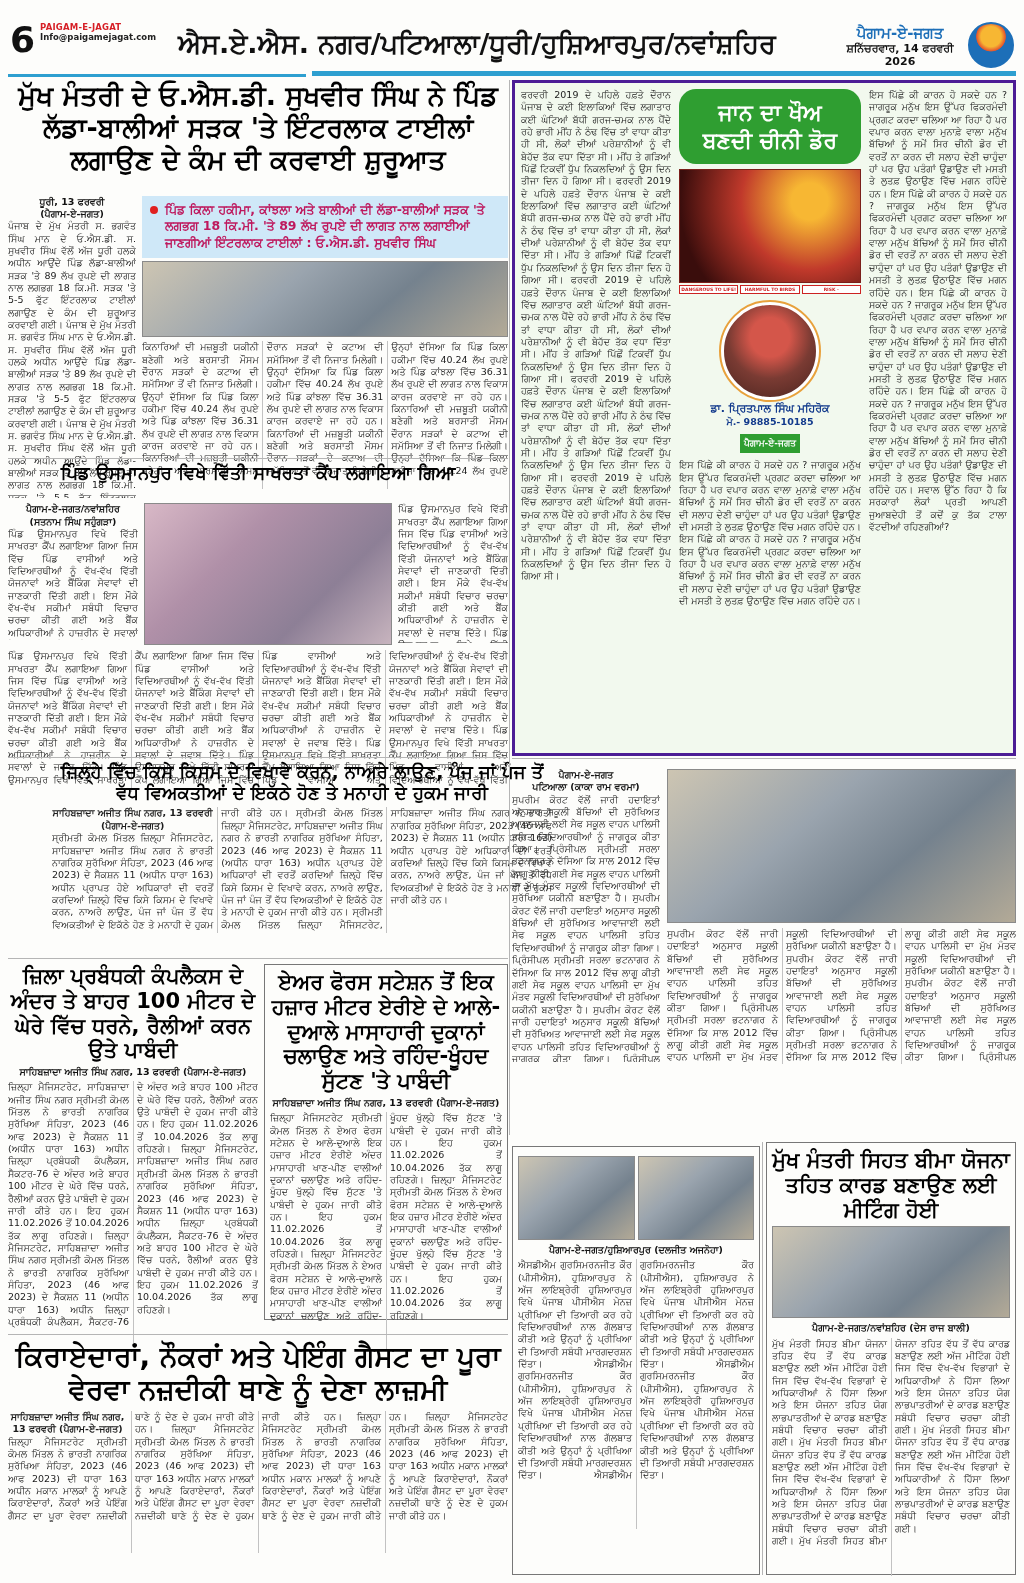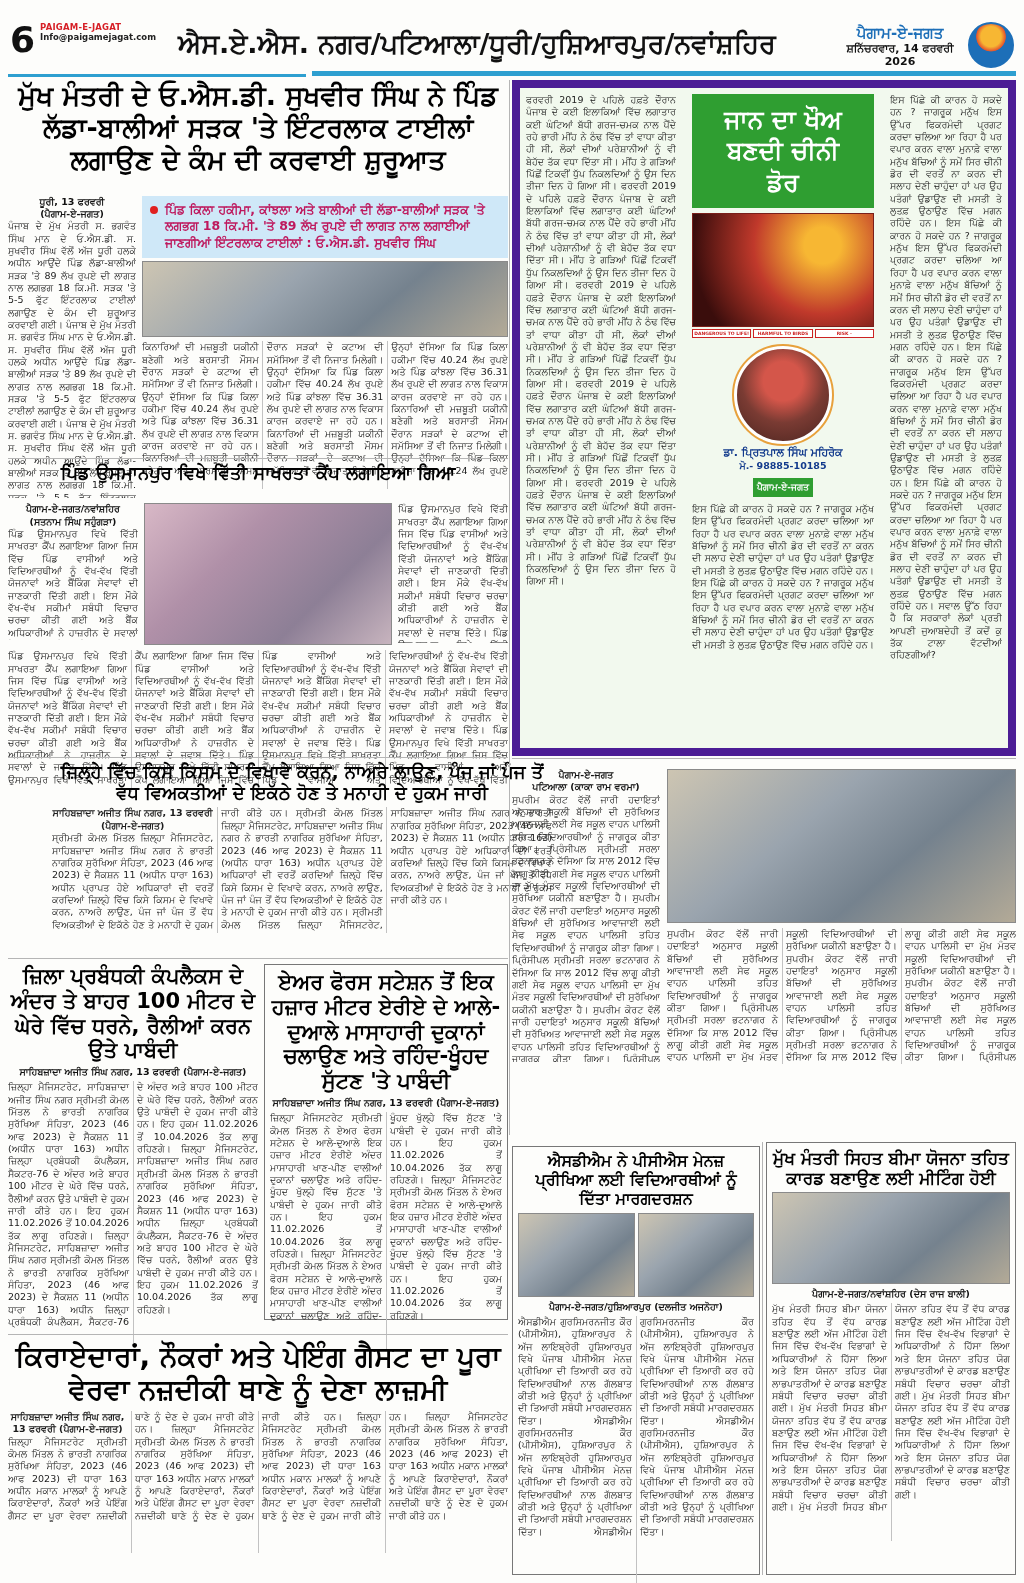--- a/index.html
+++ b/index.html
@@ -30,25 +30,25 @@
   .cols4{column-count:4;column-gap:8px;column-rule:1px solid #c2c2c2;}
   .photo{background:linear-gradient(140deg,#cdc5b2 0%,#9aa4ae 38%,#75828e 65%,#b3aa97 100%);
          border:1px solid #8a8a8a;}
   .vr{background:#b5b5b5;width:1px;}
   .hr{background:#b5b5b5;height:1px;}
   
   .hibox{background:#cfe8f8;padding:6px 8px;display:flex;gap:7px;align-items:flex-start;}
   .hibox .dot{width:8px;height:8px;border-radius:50%;background:#e02020;margin-top:4px;flex:none;}
   .hibox .txt{font-size:12.5px;font-weight:bold;line-height:1.35;color:#be185d;text-align:left;}
   
-  .greenbox{background:#f2f9ee;border:8px solid #4c1d95;padding:6px;box-sizing:border-box;
-            display:flex;gap:16px;}
+  .greenbox{background:#f2f9ee;border:3px solid #4c1d95;padding:6px;box-sizing:border-box;
+            display:flex;gap:8px;}
   .gcol{overflow:hidden;}
-  .gtitle{background:#2f9e31;color:#fff;font-size:25px;font-weight:bold;text-align:center;
-          line-height:1.25;padding:10px 18px;}
+  .gtitle{background:#2f9e31;color:#fff;font-size:22px;font-weight:bold;text-align:center;
+          line-height:1.25;padding:10px 18px;border-radius:17px;}
   .poster{height:112px;border:1px solid #7a1f1a;
           background:radial-gradient(circle at 72% 28%,#f7b733 0 12%,#c0392b 45%,#3a0d0c 85%);}
   .warnstrip{display:flex;gap:2px;margin-top:2px;}
   .warnstrip div{flex:1;background:#fff;border:1px solid #cc2222;color:#cc2222;
                  font-size:4.5px;font-weight:bold;text-align:center;line-height:1.6;overflow:hidden;white-space:nowrap;}
   .docphoto{width:92px;height:92px;border-radius:50%;margin:8px auto 2px auto;
             background:radial-gradient(circle at 50% 35%,#d4564a 0 26%,#7a3b33 55%,#4a241f 100%);
             border:3px solid #fff;outline:2px solid #e8a13c;}
   .doccap{color:#123a8c;font-weight:bold;font-size:11px;text-align:center;line-height:1.25;}
   .docphone{color:#123a8c;font-weight:bold;font-size:9.5px;text-align:center;}
@@ -173,31 +173,30 @@
   <div class="abs hr" style="left:8px;top:1334px;width:500px;"></div>
   <div class="abs" style="left:8px;top:1340px;width:500px;">
     <div class="hl" style="font-size:28px;">ਕਿਰਾਏਦਾਰਾਂ, ਨੌਕਰਾਂ ਅਤੇ ਪੇਇੰਗ ਗੈਸਟ ਦਾ ਪੂਰਾ ਵੇਰਵਾ ਨਜ਼ਦੀਕੀ ਥਾਣੇ ਨੂੰ ਦੇਣਾ ਲਾਜ਼ਮੀ</div>
     <div class="body cols4" style="height:142px;margin-top:5px;">
       <div class="dl">ਸਾਹਿਬਜ਼ਾਦਾ ਅਜੀਤ ਸਿੰਘ ਨਗਰ, 13 ਫਰਵਰੀ (ਪੈਗਾਮ-ਏ-ਜਗਤ)</div>
       <span>ਜ਼ਿਲ੍ਹਾ ਮੈਜਿਸਟਰੇਟ ਸ੍ਰੀਮਤੀ ਕੋਮਲ ਮਿੱਤਲ ਨੇ ਭਾਰਤੀ ਨਾਗਰਿਕ ਸੁਰੱਖਿਆ ਸੰਹਿਤਾ, 2023 (46 ਆਫ 2023) ਦੀ ਧਾਰਾ 163 ਅਧੀਨ ਮਕਾਨ ਮਾਲਕਾਂ ਨੂੰ ਆਪਣੇ ਕਿਰਾਏਦਾਰਾਂ, ਨੌਕਰਾਂ ਅਤੇ ਪੇਇੰਗ ਗੈਸਟ ਦਾ ਪੂਰਾ ਵੇਰਵਾ ਨਜ਼ਦੀਕੀ ਥਾਣੇ ਨੂੰ ਦੇਣ ਦੇ ਹੁਕਮ ਜਾਰੀ ਕੀਤੇ ਹਨ। ਜ਼ਿਲ੍ਹਾ ਮੈਜਿਸਟਰੇਟ ਸ੍ਰੀਮਤੀ ਕੋਮਲ ਮਿੱਤਲ ਨੇ ਭਾਰਤੀ ਨਾਗਰਿਕ ਸੁਰੱਖਿਆ ਸੰਹਿਤਾ, 2023 (46 ਆਫ 2023) ਦੀ ਧਾਰਾ 163 ਅਧੀਨ ਮਕਾਨ ਮਾਲਕਾਂ ਨੂੰ ਆਪਣੇ ਕਿਰਾਏਦਾਰਾਂ, ਨੌਕਰਾਂ ਅਤੇ ਪੇਇੰਗ ਗੈਸਟ ਦਾ ਪੂਰਾ ਵੇਰਵਾ ਨਜ਼ਦੀਕੀ ਥਾਣੇ ਨੂੰ ਦੇਣ ਦੇ ਹੁਕਮ ਜਾਰੀ ਕੀਤੇ ਹਨ। ਜ਼ਿਲ੍ਹਾ ਮੈਜਿਸਟਰੇਟ ਸ੍ਰੀਮਤੀ ਕੋਮਲ ਮਿੱਤਲ ਨੇ ਭਾਰਤੀ ਨਾਗਰਿਕ ਸੁਰੱਖਿਆ ਸੰਹਿਤਾ, 2023 (46 ਆਫ 2023) ਦੀ ਧਾਰਾ 163 ਅਧੀਨ ਮਕਾਨ ਮਾਲਕਾਂ ਨੂੰ ਆਪਣੇ ਕਿਰਾਏਦਾਰਾਂ, ਨੌਕਰਾਂ ਅਤੇ ਪੇਇੰਗ ਗੈਸਟ ਦਾ ਪੂਰਾ ਵੇਰਵਾ ਨਜ਼ਦੀਕੀ ਥਾਣੇ ਨੂੰ ਦੇਣ ਦੇ ਹੁਕਮ ਜਾਰੀ ਕੀਤੇ ਹਨ। ਜ਼ਿਲ੍ਹਾ ਮੈਜਿਸਟਰੇਟ ਸ੍ਰੀਮਤੀ ਕੋਮਲ ਮਿੱਤਲ ਨੇ ਭਾਰਤੀ ਨਾਗਰਿਕ ਸੁਰੱਖਿਆ ਸੰਹਿਤਾ, 2023 (46 ਆਫ 2023) ਦੀ ਧਾਰਾ 163 ਅਧੀਨ ਮਕਾਨ ਮਾਲਕਾਂ ਨੂੰ ਆਪਣੇ ਕਿਰਾਏਦਾਰਾਂ, ਨੌਕਰਾਂ ਅਤੇ ਪੇਇੰਗ ਗੈਸਟ ਦਾ ਪੂਰਾ ਵੇਰਵਾ ਨਜ਼ਦੀਕੀ ਥਾਣੇ ਨੂੰ ਦੇਣ ਦੇ ਹੁਕਮ ਜਾਰੀ ਕੀਤੇ ਹਨ।</span>
     </div>
   </div>
 
   <div class="abs boxed" style="left:512px;top:1146px;width:248px;height:429px;">
-    <div class="hl hl-sm">ਐਸਡੀਐਮ ਨੇ ਪੀਸੀਐਸ ਮੇਨਜ਼ ਪ੍ਰੀਖਿਆ ਲਈ ਵਿਦਿਆਰਥੀਆਂ ਨੂੰ ਦਿੱਤਾ ਮਾਰਗਦਰਸ਼ਨ</div>
     <div style="display:flex;gap:3px;margin-top:4px;">
       <div class="photo" style="width:50%;height:82px;"></div>
       <div class="photo" style="width:50%;height:82px;"></div>
     </div>
     <div class="dl" style="margin-top:4px;">ਪੈਗਾਮ-ਏ-ਜਗਤ/ਹੁਸ਼ਿਆਰਪੁਰ (ਦਲਜੀਤ ਅਜਨੋਹਾ)</div>
     <div class="body cols2" style="height:270px;margin-top:3px;">ਐਸਡੀਐਮ ਗੁਰਸਿਮਰਨਜੀਤ ਕੌਰ (ਪੀਸੀਐਸ), ਹੁਸ਼ਿਆਰਪੁਰ ਨੇ ਅੱਜ ਲਾਇਬ੍ਰੇਰੀ ਹੁਸ਼ਿਆਰਪੁਰ ਵਿਖੇ ਪੰਜਾਬ ਪੀਸੀਐਸ ਮੇਨਜ਼ ਪ੍ਰੀਖਿਆ ਦੀ ਤਿਆਰੀ ਕਰ ਰਹੇ ਵਿਦਿਆਰਥੀਆਂ ਨਾਲ ਗੱਲਬਾਤ ਕੀਤੀ ਅਤੇ ਉਨ੍ਹਾਂ ਨੂੰ ਪ੍ਰੀਖਿਆ ਦੀ ਤਿਆਰੀ ਸਬੰਧੀ ਮਾਰਗਦਰਸ਼ਨ ਦਿੱਤਾ। ਐਸਡੀਐਮ ਗੁਰਸਿਮਰਨਜੀਤ ਕੌਰ (ਪੀਸੀਐਸ), ਹੁਸ਼ਿਆਰਪੁਰ ਨੇ ਅੱਜ ਲਾਇਬ੍ਰੇਰੀ ਹੁਸ਼ਿਆਰਪੁਰ ਵਿਖੇ ਪੰਜਾਬ ਪੀਸੀਐਸ ਮੇਨਜ਼ ਪ੍ਰੀਖਿਆ ਦੀ ਤਿਆਰੀ ਕਰ ਰਹੇ ਵਿਦਿਆਰਥੀਆਂ ਨਾਲ ਗੱਲਬਾਤ ਕੀਤੀ ਅਤੇ ਉਨ੍ਹਾਂ ਨੂੰ ਪ੍ਰੀਖਿਆ ਦੀ ਤਿਆਰੀ ਸਬੰਧੀ ਮਾਰਗਦਰਸ਼ਨ ਦਿੱਤਾ। ਐਸਡੀਐਮ ਗੁਰਸਿਮਰਨਜੀਤ ਕੌਰ (ਪੀਸੀਐਸ), ਹੁਸ਼ਿਆਰਪੁਰ ਨੇ ਅੱਜ ਲਾਇਬ੍ਰੇਰੀ ਹੁਸ਼ਿਆਰਪੁਰ ਵਿਖੇ ਪੰਜਾਬ ਪੀਸੀਐਸ ਮੇਨਜ਼ ਪ੍ਰੀਖਿਆ ਦੀ ਤਿਆਰੀ ਕਰ ਰਹੇ ਵਿਦਿਆਰਥੀਆਂ ਨਾਲ ਗੱਲਬਾਤ ਕੀਤੀ ਅਤੇ ਉਨ੍ਹਾਂ ਨੂੰ ਪ੍ਰੀਖਿਆ ਦੀ ਤਿਆਰੀ ਸਬੰਧੀ ਮਾਰਗਦਰਸ਼ਨ ਦਿੱਤਾ। ਐਸਡੀਐਮ ਗੁਰਸਿਮਰਨਜੀਤ ਕੌਰ (ਪੀਸੀਐਸ), ਹੁਸ਼ਿਆਰਪੁਰ ਨੇ ਅੱਜ ਲਾਇਬ੍ਰੇਰੀ ਹੁਸ਼ਿਆਰਪੁਰ ਵਿਖੇ ਪੰਜਾਬ ਪੀਸੀਐਸ ਮੇਨਜ਼ ਪ੍ਰੀਖਿਆ ਦੀ ਤਿਆਰੀ ਕਰ ਰਹੇ ਵਿਦਿਆਰਥੀਆਂ ਨਾਲ ਗੱਲਬਾਤ ਕੀਤੀ ਅਤੇ ਉਨ੍ਹਾਂ ਨੂੰ ਪ੍ਰੀਖਿਆ ਦੀ ਤਿਆਰੀ ਸਬੰਧੀ ਮਾਰਗਦਰਸ਼ਨ ਦਿੱਤਾ।</div>
   </div>
 
   <div class="abs boxed" style="left:766px;top:1142px;width:250px;height:433px;">
-    <div class="hl" style="font-size:17px;">ਮੁੱਖ ਮੰਤਰੀ ਸਿਹਤ ਬੀਮਾ ਯੋਜਨਾ ਤਹਿਤ ਕਾਰਡ ਬਣਾਉਣ ਲਈ ਮੀਟਿੰਗ ਹੋਈ</div>
+    <div class="hl" style="font-size:21px;">ਮੁੱਖ ਮੰਤਰੀ ਸਿਹਤ ਬੀਮਾ ਯੋਜਨਾ ਤਹਿਤ ਕਾਰਡ ਬਣਾਉਣ ਲਈ ਮੀਟਿੰਗ ਹੋਈ</div>
     <div class="photo" style="height:90px;margin-top:4px;"></div>
     <div class="dl" style="margin-top:4px;">ਪੈਗਾਮ-ਏ-ਜਗਤ/ਨਵਾਂਸ਼ਹਿਰ (ਦੇਸ ਰਾਜ ਬਾਲੀ)</div>
     <div class="body cols2" style="height:238px;margin-top:3px;">ਮੁੱਖ ਮੰਤਰੀ ਸਿਹਤ ਬੀਮਾ ਯੋਜਨਾ ਤਹਿਤ ਵੱਧ ਤੋਂ ਵੱਧ ਕਾਰਡ ਬਣਾਉਣ ਲਈ ਅੱਜ ਮੀਟਿੰਗ ਹੋਈ ਜਿਸ ਵਿੱਚ ਵੱਖ-ਵੱਖ ਵਿਭਾਗਾਂ ਦੇ ਅਧਿਕਾਰੀਆਂ ਨੇ ਹਿੱਸਾ ਲਿਆ ਅਤੇ ਇਸ ਯੋਜਨਾ ਤਹਿਤ ਯੋਗ ਲਾਭਪਾਤਰੀਆਂ ਦੇ ਕਾਰਡ ਬਣਾਉਣ ਸਬੰਧੀ ਵਿਚਾਰ ਚਰਚਾ ਕੀਤੀ ਗਈ। ਮੁੱਖ ਮੰਤਰੀ ਸਿਹਤ ਬੀਮਾ ਯੋਜਨਾ ਤਹਿਤ ਵੱਧ ਤੋਂ ਵੱਧ ਕਾਰਡ ਬਣਾਉਣ ਲਈ ਅੱਜ ਮੀਟਿੰਗ ਹੋਈ ਜਿਸ ਵਿੱਚ ਵੱਖ-ਵੱਖ ਵਿਭਾਗਾਂ ਦੇ ਅਧਿਕਾਰੀਆਂ ਨੇ ਹਿੱਸਾ ਲਿਆ ਅਤੇ ਇਸ ਯੋਜਨਾ ਤਹਿਤ ਯੋਗ ਲਾਭਪਾਤਰੀਆਂ ਦੇ ਕਾਰਡ ਬਣਾਉਣ ਸਬੰਧੀ ਵਿਚਾਰ ਚਰਚਾ ਕੀਤੀ ਗਈ। ਮੁੱਖ ਮੰਤਰੀ ਸਿਹਤ ਬੀਮਾ ਯੋਜਨਾ ਤਹਿਤ ਵੱਧ ਤੋਂ ਵੱਧ ਕਾਰਡ ਬਣਾਉਣ ਲਈ ਅੱਜ ਮੀਟਿੰਗ ਹੋਈ ਜਿਸ ਵਿੱਚ ਵੱਖ-ਵੱਖ ਵਿਭਾਗਾਂ ਦੇ ਅਧਿਕਾਰੀਆਂ ਨੇ ਹਿੱਸਾ ਲਿਆ ਅਤੇ ਇਸ ਯੋਜਨਾ ਤਹਿਤ ਯੋਗ ਲਾਭਪਾਤਰੀਆਂ ਦੇ ਕਾਰਡ ਬਣਾਉਣ ਸਬੰਧੀ ਵਿਚਾਰ ਚਰਚਾ ਕੀਤੀ ਗਈ। ਮੁੱਖ ਮੰਤਰੀ ਸਿਹਤ ਬੀਮਾ ਯੋਜਨਾ ਤਹਿਤ ਵੱਧ ਤੋਂ ਵੱਧ ਕਾਰਡ ਬਣਾਉਣ ਲਈ ਅੱਜ ਮੀਟਿੰਗ ਹੋਈ ਜਿਸ ਵਿੱਚ ਵੱਖ-ਵੱਖ ਵਿਭਾਗਾਂ ਦੇ ਅਧਿਕਾਰੀਆਂ ਨੇ ਹਿੱਸਾ ਲਿਆ ਅਤੇ ਇਸ ਯੋਜਨਾ ਤਹਿਤ ਯੋਗ ਲਾਭਪਾਤਰੀਆਂ ਦੇ ਕਾਰਡ ਬਣਾਉਣ ਸਬੰਧੀ ਵਿਚਾਰ ਚਰਚਾ ਕੀਤੀ ਗਈ।</div>
   </div>
 
   <div class="abs vr" style="left:509px;top:80px;height:1055px;"></div>
   <div class="abs vr" style="left:762px;top:1142px;height:433px;"></div>
 
 </div>
 

